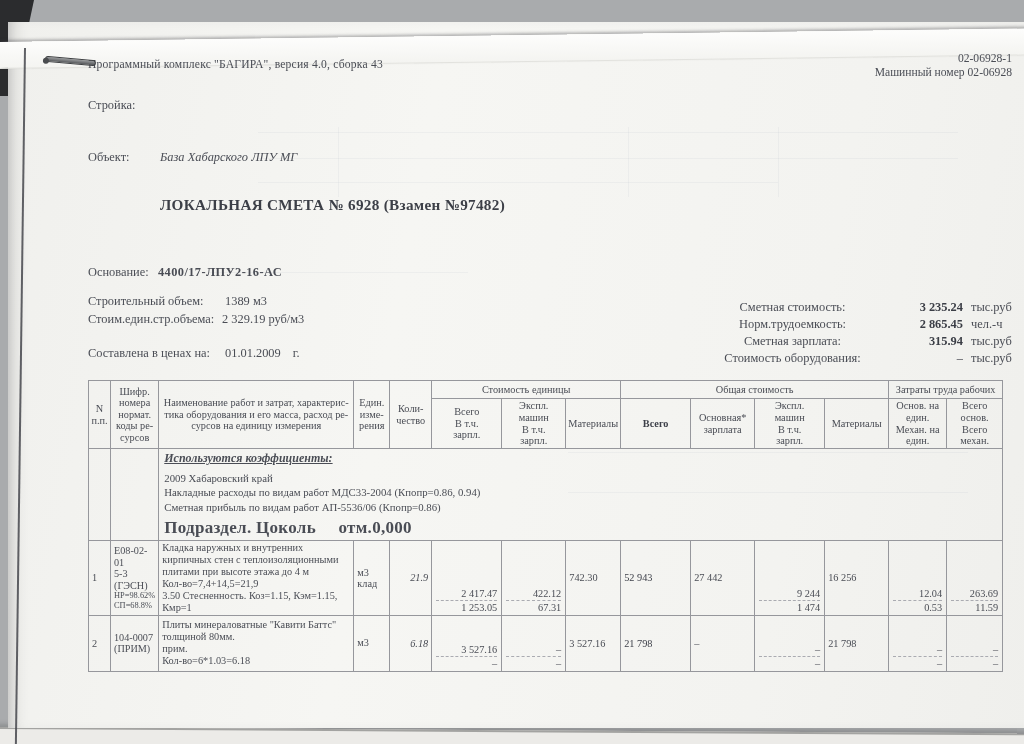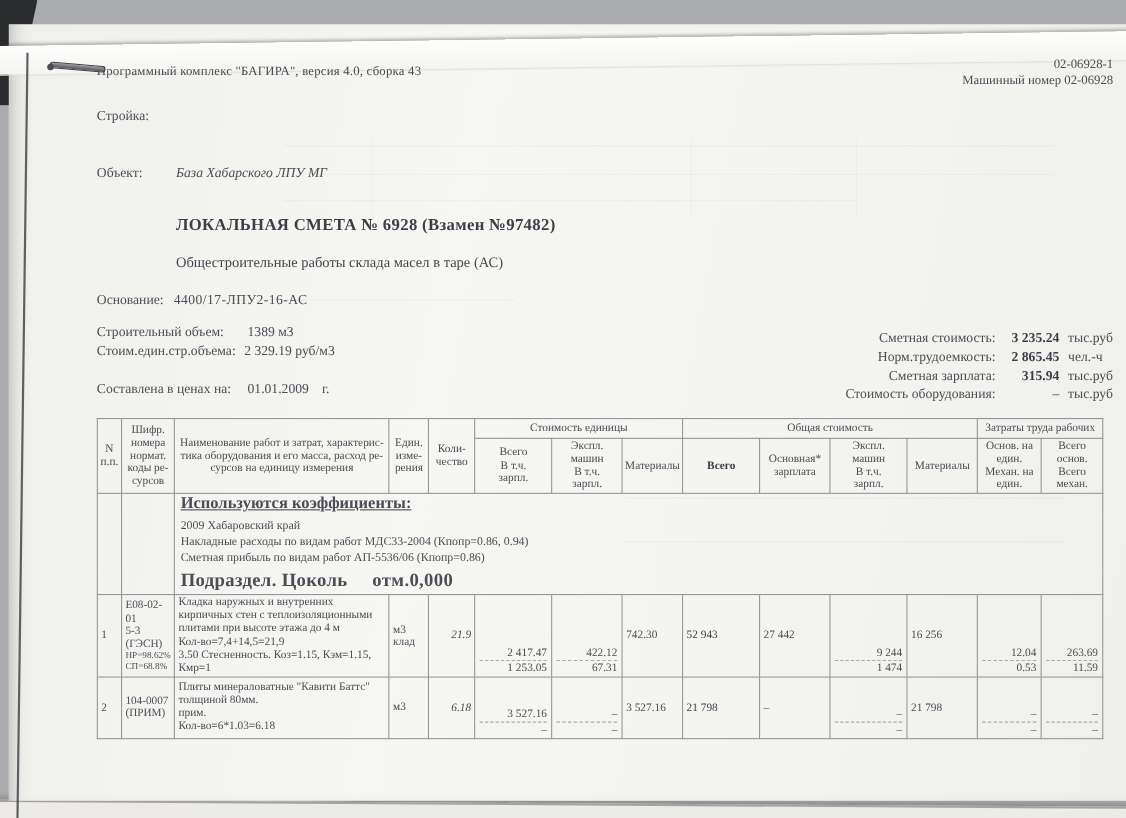--- a/index.html
+++ b/index.html
@@ -55,39 +55,39 @@
   .program{left:80px;top:36px;font-size:11.6px;letter-spacing:0.2px;}
   .docnum{left:692px;top:30px;width:312px;text-align:right;font-size:11.6px;line-height:14px;}
   .lbl{font-size:12.4px;}
   .stroyka-lbl{left:80px;top:76px;}
   .stroyka-txt{left:152px;top:76px;width:806px;font-size:12.4px;line-height:15.5px;}
   .object-lbl{left:80px;top:128px;}
   .object-txt{left:152px;top:128px;font-size:12.4px;font-style:italic;}
   .title{left:152px;top:174px;font-size:15.2px;font-weight:bold;color:#3c3f47;letter-spacing:0.3px;}
   .subtitle{left:152px;top:209px;font-size:13.2px;color:#44474f;}
   .basis-lbl{left:80px;top:243px;}
-  .basis-val{left:150px;top:243px;font-size:12.4px;letter-spacing:0.4px;}
+  .basis-val{left:150px;top:243px;font-size:12.4px;letter-spacing:0.4px;font-weight:bold;}
   .p1-lbl{left:80px;top:272px;}  .p1-val{left:217px;top:272px;font-size:12.4px;}
   .p2-lbl{left:80px;top:290px;}  .p2-val{left:214px;top:290px;font-size:12.4px;}
   .date-lbl{left:80px;top:324px;} .date-val{left:217px;top:324px;font-size:12.4px;}
   .date-sfx{margin-left:12px;}
   .tot{position:absolute;left:672px;width:360px;font-size:12.4px;color:#4a4d55;white-space:nowrap;}
-  .tot .tl{display:inline-block;width:225px;text-align:right;}
+  .tot .tl{display:inline-block;width:225px;text-align:center;}
   .tot .tv{display:inline-block;width:58px;text-align:right;font-weight:bold;color:#3b3e46;}
   .tot .tu{display:inline-block;margin-left:8px;text-align:left;}
   .tot0{top:278px;} .tot1{top:295px;} .tot2{top:312px;} .tot3{top:329px;}
   
   table.est{position:absolute;left:80px;top:358px;border-collapse:collapse;table-layout:fixed;
     font-size:10.3px;color:#4a4d55;}
   .est th,.est td{border:1px solid #96979c;padding:1px 3px;vertical-align:middle;font-weight:normal;}
   .est thead th{text-align:center;white-space:pre-line;line-height:1.12;padding:1px 2px;}
   tr.h1{height:18px;} tr.h2{height:50px;}
   th.bold,.bold{font-weight:bold;color:#3c3f48;}
   tr.ct1{height:20px;} tr.ct2{height:48px;} tr.ct3{height:24px;}
-  td.coef-title{text-decoration:underline;font-weight:600;font-size:15px;padding-left:5px;}
+  td.coef-title{font-style:italic;text-decoration:underline;font-weight:600;font-size:12px;padding-left:5px;}
   td.coef-lines{font-size:10.8px;line-height:1.32;padding-left:5px;}
   td.subsec{font-size:17px;font-weight:600;padding-left:5px;letter-spacing:0.3px;}
   .bh{border-bottom-style:hidden !important;}
   .th{border-top-style:hidden !important;}
   tr.r1{height:62px;} tr.r2{height:56px;}
   .cell-num{vertical-align:top;padding-left:2px;}
   .cell-code{vertical-align:top;line-height:1.13;font-size:10.2px;padding:1px 1px 1px 2px;}
   .code-small{font-size:8.4px;}
   .cell-desc{vertical-align:top;line-height:1.16;padding:1px 2px;}
   .pre{white-space:pre-line;}
@@ -128,21 +128,20 @@
       <div>02-06928-1</div>
       <div>Машинный номер 02-06928</div>
     </div>
 
     <div class="txt lbl stroyka-lbl">Стройка:</div>
 
     <div class="txt lbl object-lbl">Объект:</div>
     <div class="txt object-txt">База Хабарского ЛПУ МГ</div>
 
     <div class="txt title">ЛОКАЛЬНАЯ СМЕТА № 6928 (Взамен №97482)</div>
-    <div class="txt subtitle">Общестроительные работы склада масел в таре (АС)</div>
 
     <div class="txt lbl basis-lbl">Основание:</div>
     <div class="txt basis-val">4400/17-ЛПУ2-16-АС</div>
 
     <div class="txt lbl p1-lbl">Строительный объем:</div>
     <div class="txt p1-val">1389 м3</div>
     <div class="txt lbl p2-lbl">Стоим.един.стр.объема:</div>
     <div class="txt p2-val">2 329.19 руб/м3</div>
 
     <div class="txt lbl date-lbl">Составлена в ценах на:</div>

